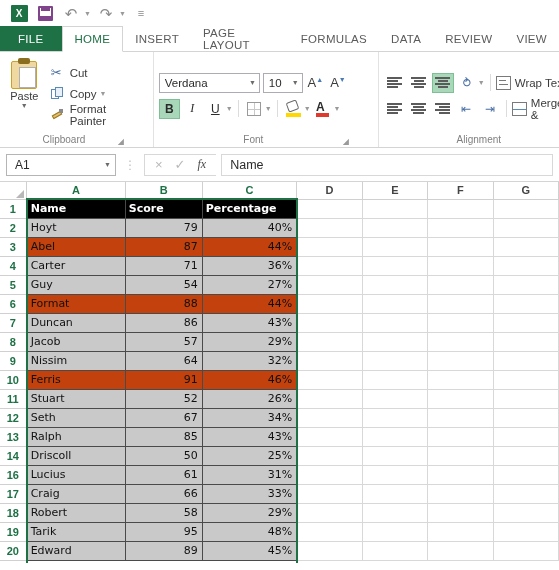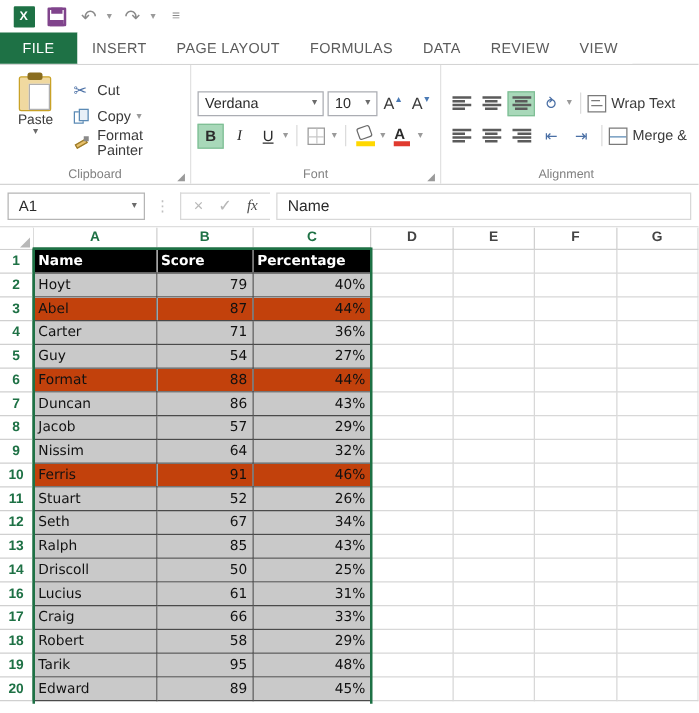--- a/index.html
+++ b/index.html
@@ -50,21 +50,21 @@
     color: #1e7145; border: 1px solid #d4d4d4; border-bottom: 1px solid #fff;
     margin-bottom: -1px; background: #fff;
   }
 
   
   .ribbon {
     height: 96px; display: flex; align-items: stretch;
     border-bottom: 1px solid #d4d4d4; background: #fff;
   }
   .group { position: relative; display:flex; flex-direction:column; padding: 3px 5px 0 5px; }
-  .group + .group { border-left: 1px solid #e2e2e2; }
+  .group + .group { border-left: 1px solid #e2e2e2; margin-left: 25px; }
   .group-body { flex: 1; display:flex; }
   .group-label {
     height: 15px; text-align:center; font-size: 10px; color:#808080;
     display:flex; align-items:center; justify-content:center; gap:4px;
   }
   .dlg-launch { font-size: 8px; color:#9a9a9a; position:absolute; right:4px; bottom:1px;}
 
   
   .paste-col { width: 52px; display:flex; flex-direction:column; align-items:center; padding-top:3px;}
   .clipboard-ico { width: 30px; height: 31px; position: relative; }
@@ -212,20 +212,21 @@
         <span class="arrow-ico">↷</span>
       </div>
     <span class="tiny-caret">▼</span>
     <div class="qat-btn">
         <span class="qat-more">≡</span>
       </div>
   </div>
 
   <div class="tabbar">
     <div class="tab file">FILE</div>
+    <div class="tab active">HOME</div>
     <div class="tab">INSERT</div>
     <div class="tab">PAGE LAYOUT</div>
     <div class="tab">FORMULAS</div>
     <div class="tab">DATA</div>
     <div class="tab">REVIEW</div>
     <div class="tab">VIEW</div>
   </div>
 
   <div class="ribbon">
 

